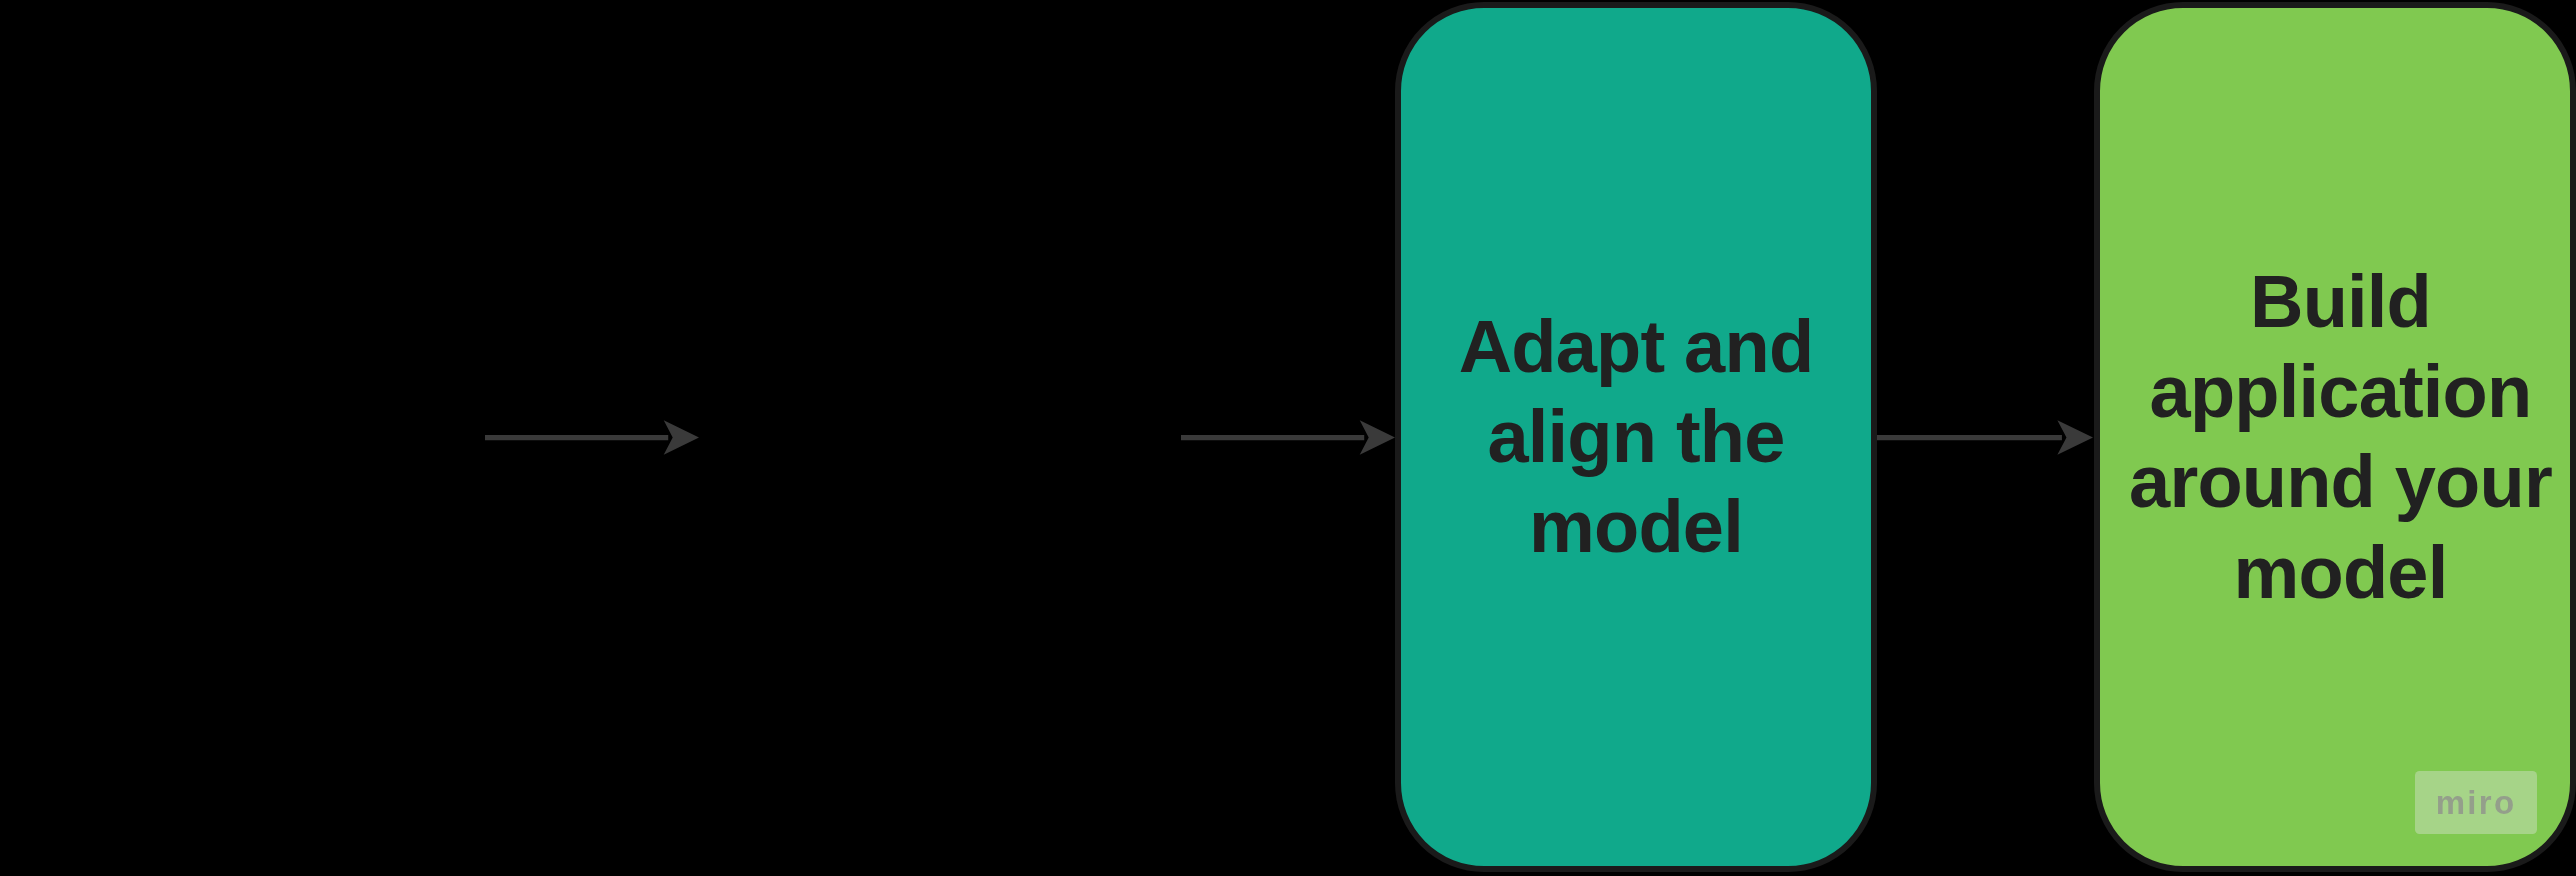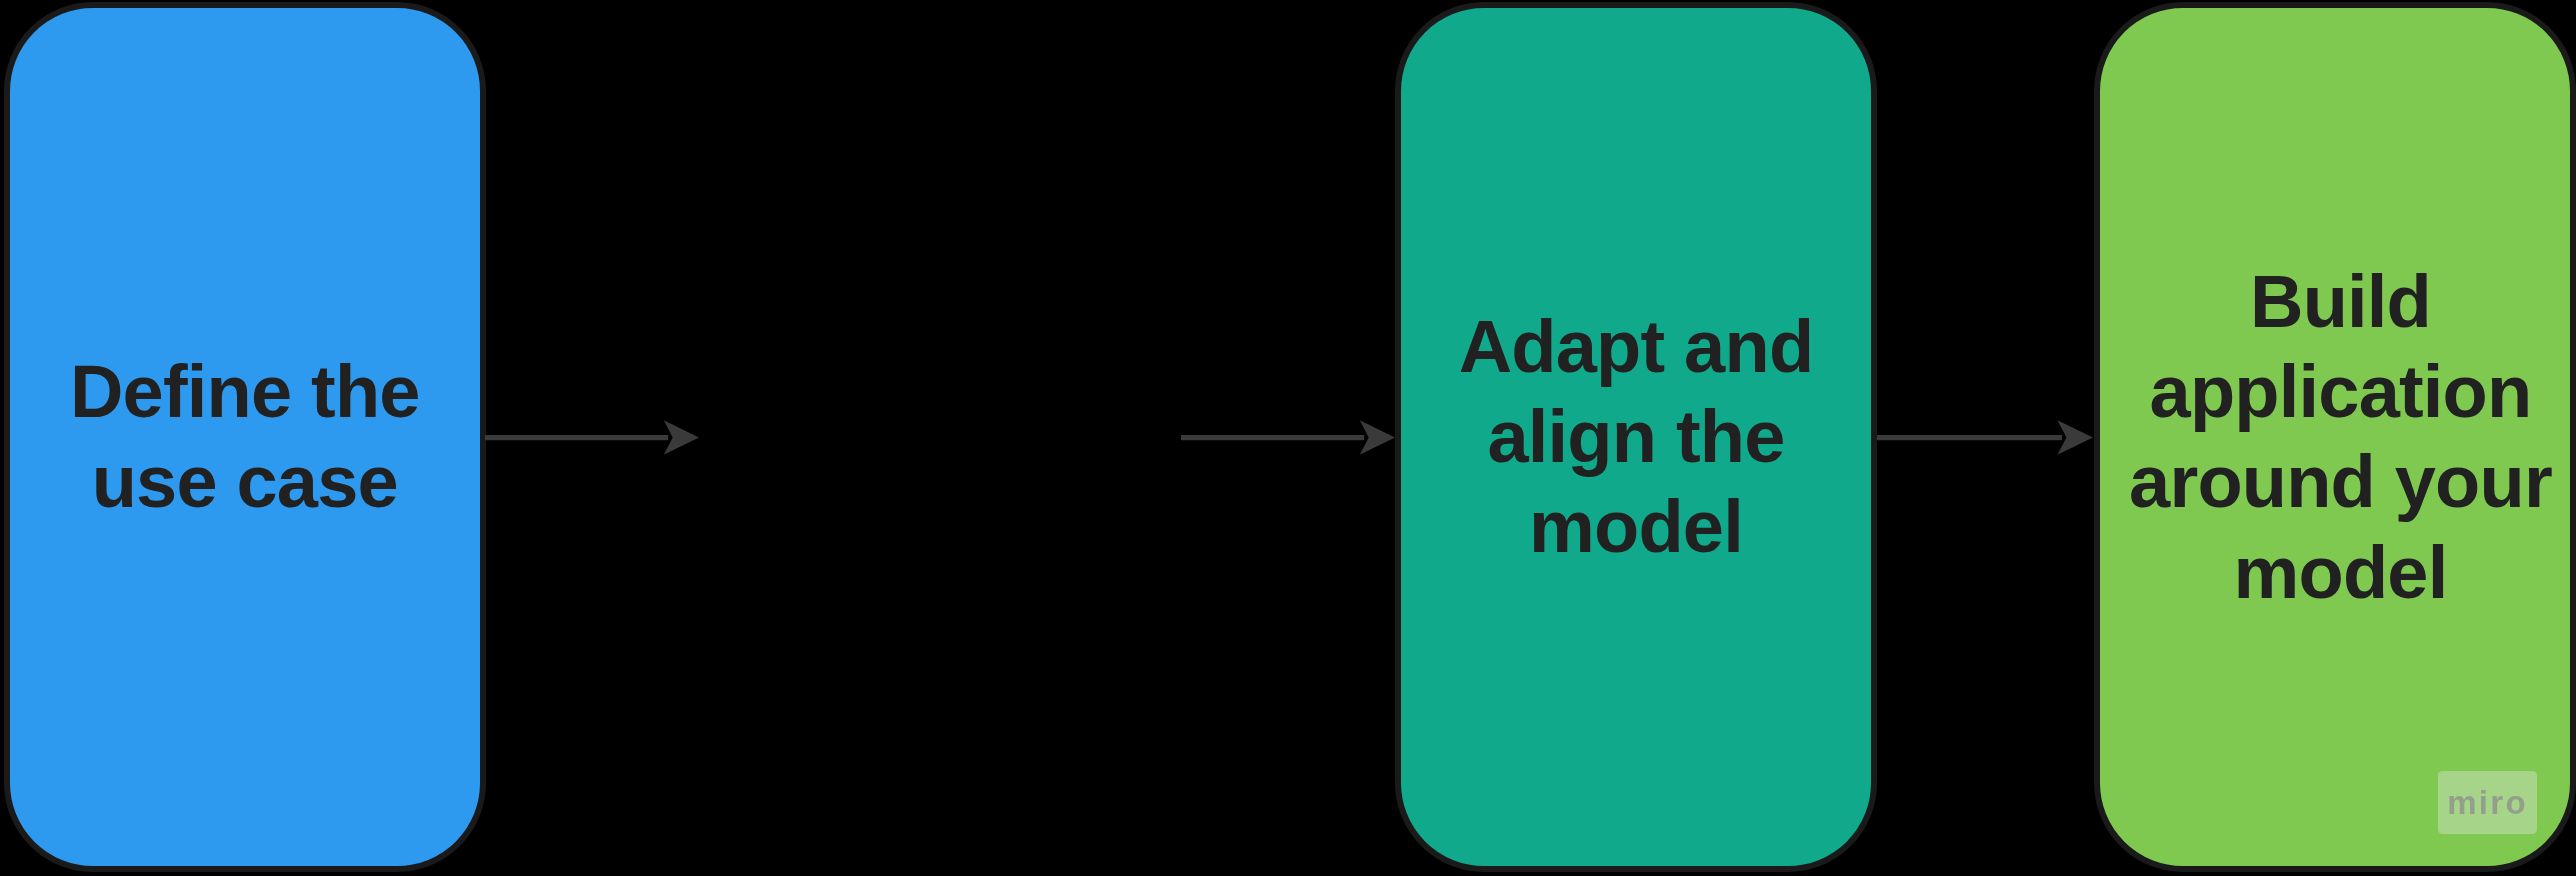--- a/index.html
+++ b/index.html
@@ -46,42 +46,38 @@
     display: block;
   }
   #arrow-1 { left: 485px;  width: 214px; }
   #arrow-2 { left: 1181px; width: 214px; }
   #arrow-3 { left: 1877px; width: 216px; }
 
   .watermark {
     position: absolute;
     right: 33px;
     bottom: 32px;
-    width: 99px;
+    width: 122px;
     height: 63px;
     border-radius: 4.5px;
     display: flex;
     align-items: center;
     justify-content: center;
   }
   .watermark span {
     font-weight: 700;
     font-size: 33px;
     letter-spacing: 2.3px;
   }
 </style>
 </head>
 <body>
 
 <div class="canvas" style="background-color: rgb(0, 0, 0);">
 
-  <div class="step" id="step-1" style="background-color: rgb(46, 154, 239); border-color: rgb(26, 26, 26);">
-    <span class="label" style="color: rgb(33, 33, 33);">Define the
-use case</span>
-  </div>
 
   <svg class="arrow" id="arrow-1" viewBox="0 0 285 60" preserveAspectRatio="none">
     <line x1="0" y1="30" x2="244" y2="30" stroke-width="7" stroke="#3a3a3a"></line>
     <path d="M285 30 L238 7 L250 30 L238 53 Z" fill="#3a3a3a"></path>
   </svg>
 
 
   <svg class="arrow" id="arrow-2" viewBox="0 0 285 60" preserveAspectRatio="none">
     <line x1="0" y1="30" x2="244" y2="30" stroke-width="7" stroke="#3a3a3a"></line>
     <path d="M285 30 L238 7 L250 30 L238 53 Z" fill="#3a3a3a"></path>

